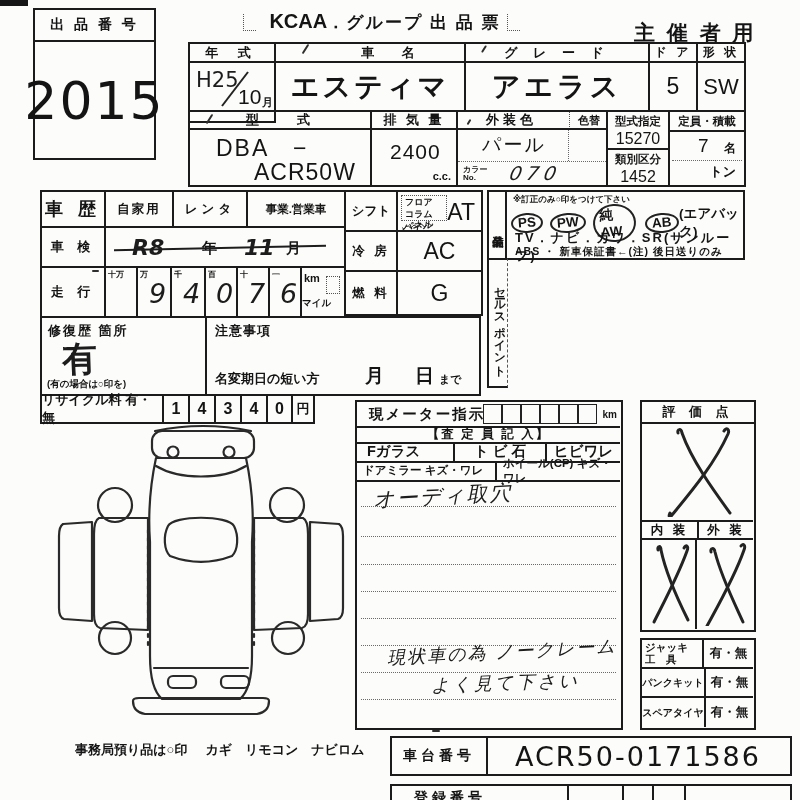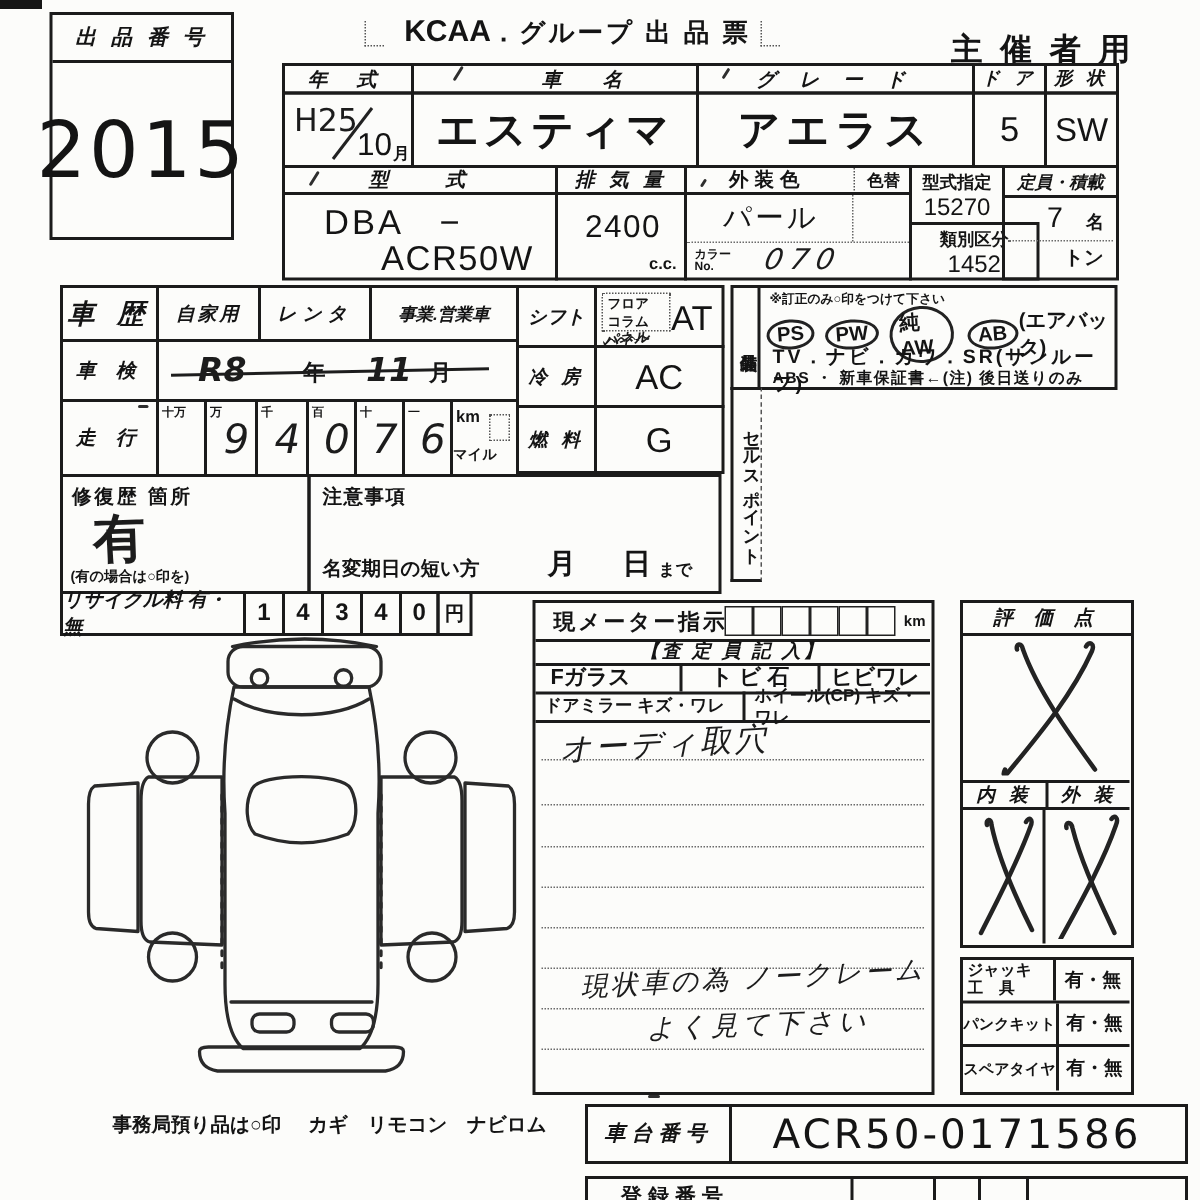--- a/index.html
+++ b/index.html
@@ -2,21 +2,21 @@
 <html><head>
 <meta charset="utf-8">
 <style>
   html,body{margin:0;padding:0;}
   body{
     width:800px;height:800px;position:relative;overflow:hidden;
     background:#fcfcfa;color:#141414;
     font-family:"Liberation Sans","DejaVu Sans",sans-serif;
   }
   .c{position:absolute;box-sizing:border-box;border:2px solid #1b1b1b;background:transparent;}
-  .hd{display:flex;align-items:center;justify-content:center;font-weight:700;font-style:italic;}
+  .hd{display:flex;align-items:center;justify-content:center;font-weight:700;}
   .vx{display:flex;align-items:center;justify-content:center;}
   .abs{position:absolute;box-sizing:border-box;}
   .hw{font-style:italic;font-family:"DejaVu Sans",sans-serif;color:#1c1c1c;}
   .vert{writing-mode:vertical-rl;text-orientation:upright;}
   .tick{position:absolute;width:11px;height:2px;background:#2e2e2e;border-radius:2px;transform:rotate(-58deg);}
   .dotline{position:absolute;border-top:1.5px dotted #6a6a6a;height:0;}
   .circ{display:inline-block;border:2px solid #222;border-radius:50%;padding:0 5px 1px 5px;transform:rotate(-4deg);}
   svg{display:block;}
   .xstroke{stroke:#232323;stroke-width:3;fill:none;stroke-linecap:round;}
   .car{stroke:#2a2a2a;stroke-width:2.2;fill:none;stroke-linejoin:round;stroke-linecap:round;}
@@ -40,21 +40,21 @@
 <div class="abs" style="left:634px;top:19px;font-size:21px;font-weight:900;letter-spacing:3px;white-space:nowrap;">主 催 者 用</div>
 
 <div class="c hd" style="left:188px;top:42px;width:88px;height:21px;font-size:13px;letter-spacing:8px;">年 式</div>
 <div class="c hd" style="left:274px;top:42px;width:192px;height:21px;font-size:13px;letter-spacing:12px;padding-left:48px;">車 名</div>
 <div class="c hd" style="left:464px;top:42px;width:186px;height:21px;font-size:13px;letter-spacing:6px;">グ レ ー ド</div>
 <div class="c hd" style="left:648px;top:42px;width:50px;height:21px;font-size:12px;letter-spacing:3px;">ド ア</div>
 <div class="c hd" style="left:696px;top:42px;width:50px;height:21px;font-size:12px;letter-spacing:3px;">形 状</div>
 <span class="tick" style="left:300px;top:48px;"></span>
 <span class="tick" style="left:480px;top:48px;width:8px;"></span>
 
-<div class="c" style="left:188px;top:61px;width:88px;height:51px;">
+<div class="c" style="left:188px;top:61px;width:88px;height:62px;">
   <span class="abs hw" style="left:6px;top:5px;font-size:21px;font-style:normal;">H25</span>
   <svg class="abs" width="34" height="38" style="left:28px;top:7px;">
       <line x1="4" y1="36" x2="30" y2="2" stroke="#222" stroke-width="2"></line>
     </svg>
   <span class="abs" style="left:48px;top:22px;font-size:21px;">10</span>
   <span class="abs" style="left:72px;top:32px;font-size:11px;font-weight:700;">月</span>
 </div>
 <div class="c vx" style="left:274px;top:61px;width:192px;height:51px;font-size:28px;font-weight:700;letter-spacing:3px;">エスティマ</div>
 <div class="c vx" style="left:464px;top:61px;width:186px;height:51px;font-size:28px;font-weight:700;letter-spacing:4px;">アエラス</div>
 <div class="c vx" style="left:648px;top:61px;width:50px;height:51px;font-size:23px;">5</div>
@@ -84,21 +84,21 @@
   <div class="abs" style="left:110px;top:0;height:31px;border-left:1.5px dotted #666;"></div>
   <span class="abs" style="left:5px;top:34px;font-size:8px;font-weight:700;">カラー</span>
   <span class="abs" style="left:5px;top:43px;font-size:8px;font-weight:700;">No.</span>
   <span class="abs hw" style="left:52px;top:32px;font-size:19px;letter-spacing:5px;transform:skewX(-12deg);">070</span>
 </div>
 
 <div class="c" style="left:606px;top:110px;width:64px;height:40px;">
   <div style="font-size:11.5px;font-weight:700;text-align:center;margin-top:2px;">型式指定</div>
   <div style="font-size:16px;text-align:center;margin-top:1px;">15270</div>
 </div>
-<div class="c" style="left:606px;top:148px;width:87px;height:39px;">
+<div class="c" style="left:606px;top:148px;width:64px;height:39px;">
   <div style="font-size:11.5px;font-weight:700;text-align:center;margin-top:2px;">類別区分</div>
   <div style="font-size:16px;text-align:center;margin-top:1px;">1452</div>
 </div>
 
 <div class="c" style="left:668px;top:110px;width:78px;height:77px;">
   <div class="hd" style="height:18px;border-bottom:2px solid #1b1b1b;font-size:11.5px;">定員・積載</div>
   <span class="abs" style="left:28px;top:23px;font-size:19px;">7</span>
   <span class="abs" style="right:8px;top:28px;font-size:12px;font-weight:700;">名</span>
   <div class="dotline" style="left:2px;top:48px;width:70px;"></div>
   <span class="abs" style="right:8px;bottom:4px;font-size:13px;font-weight:700;">トン</span>

